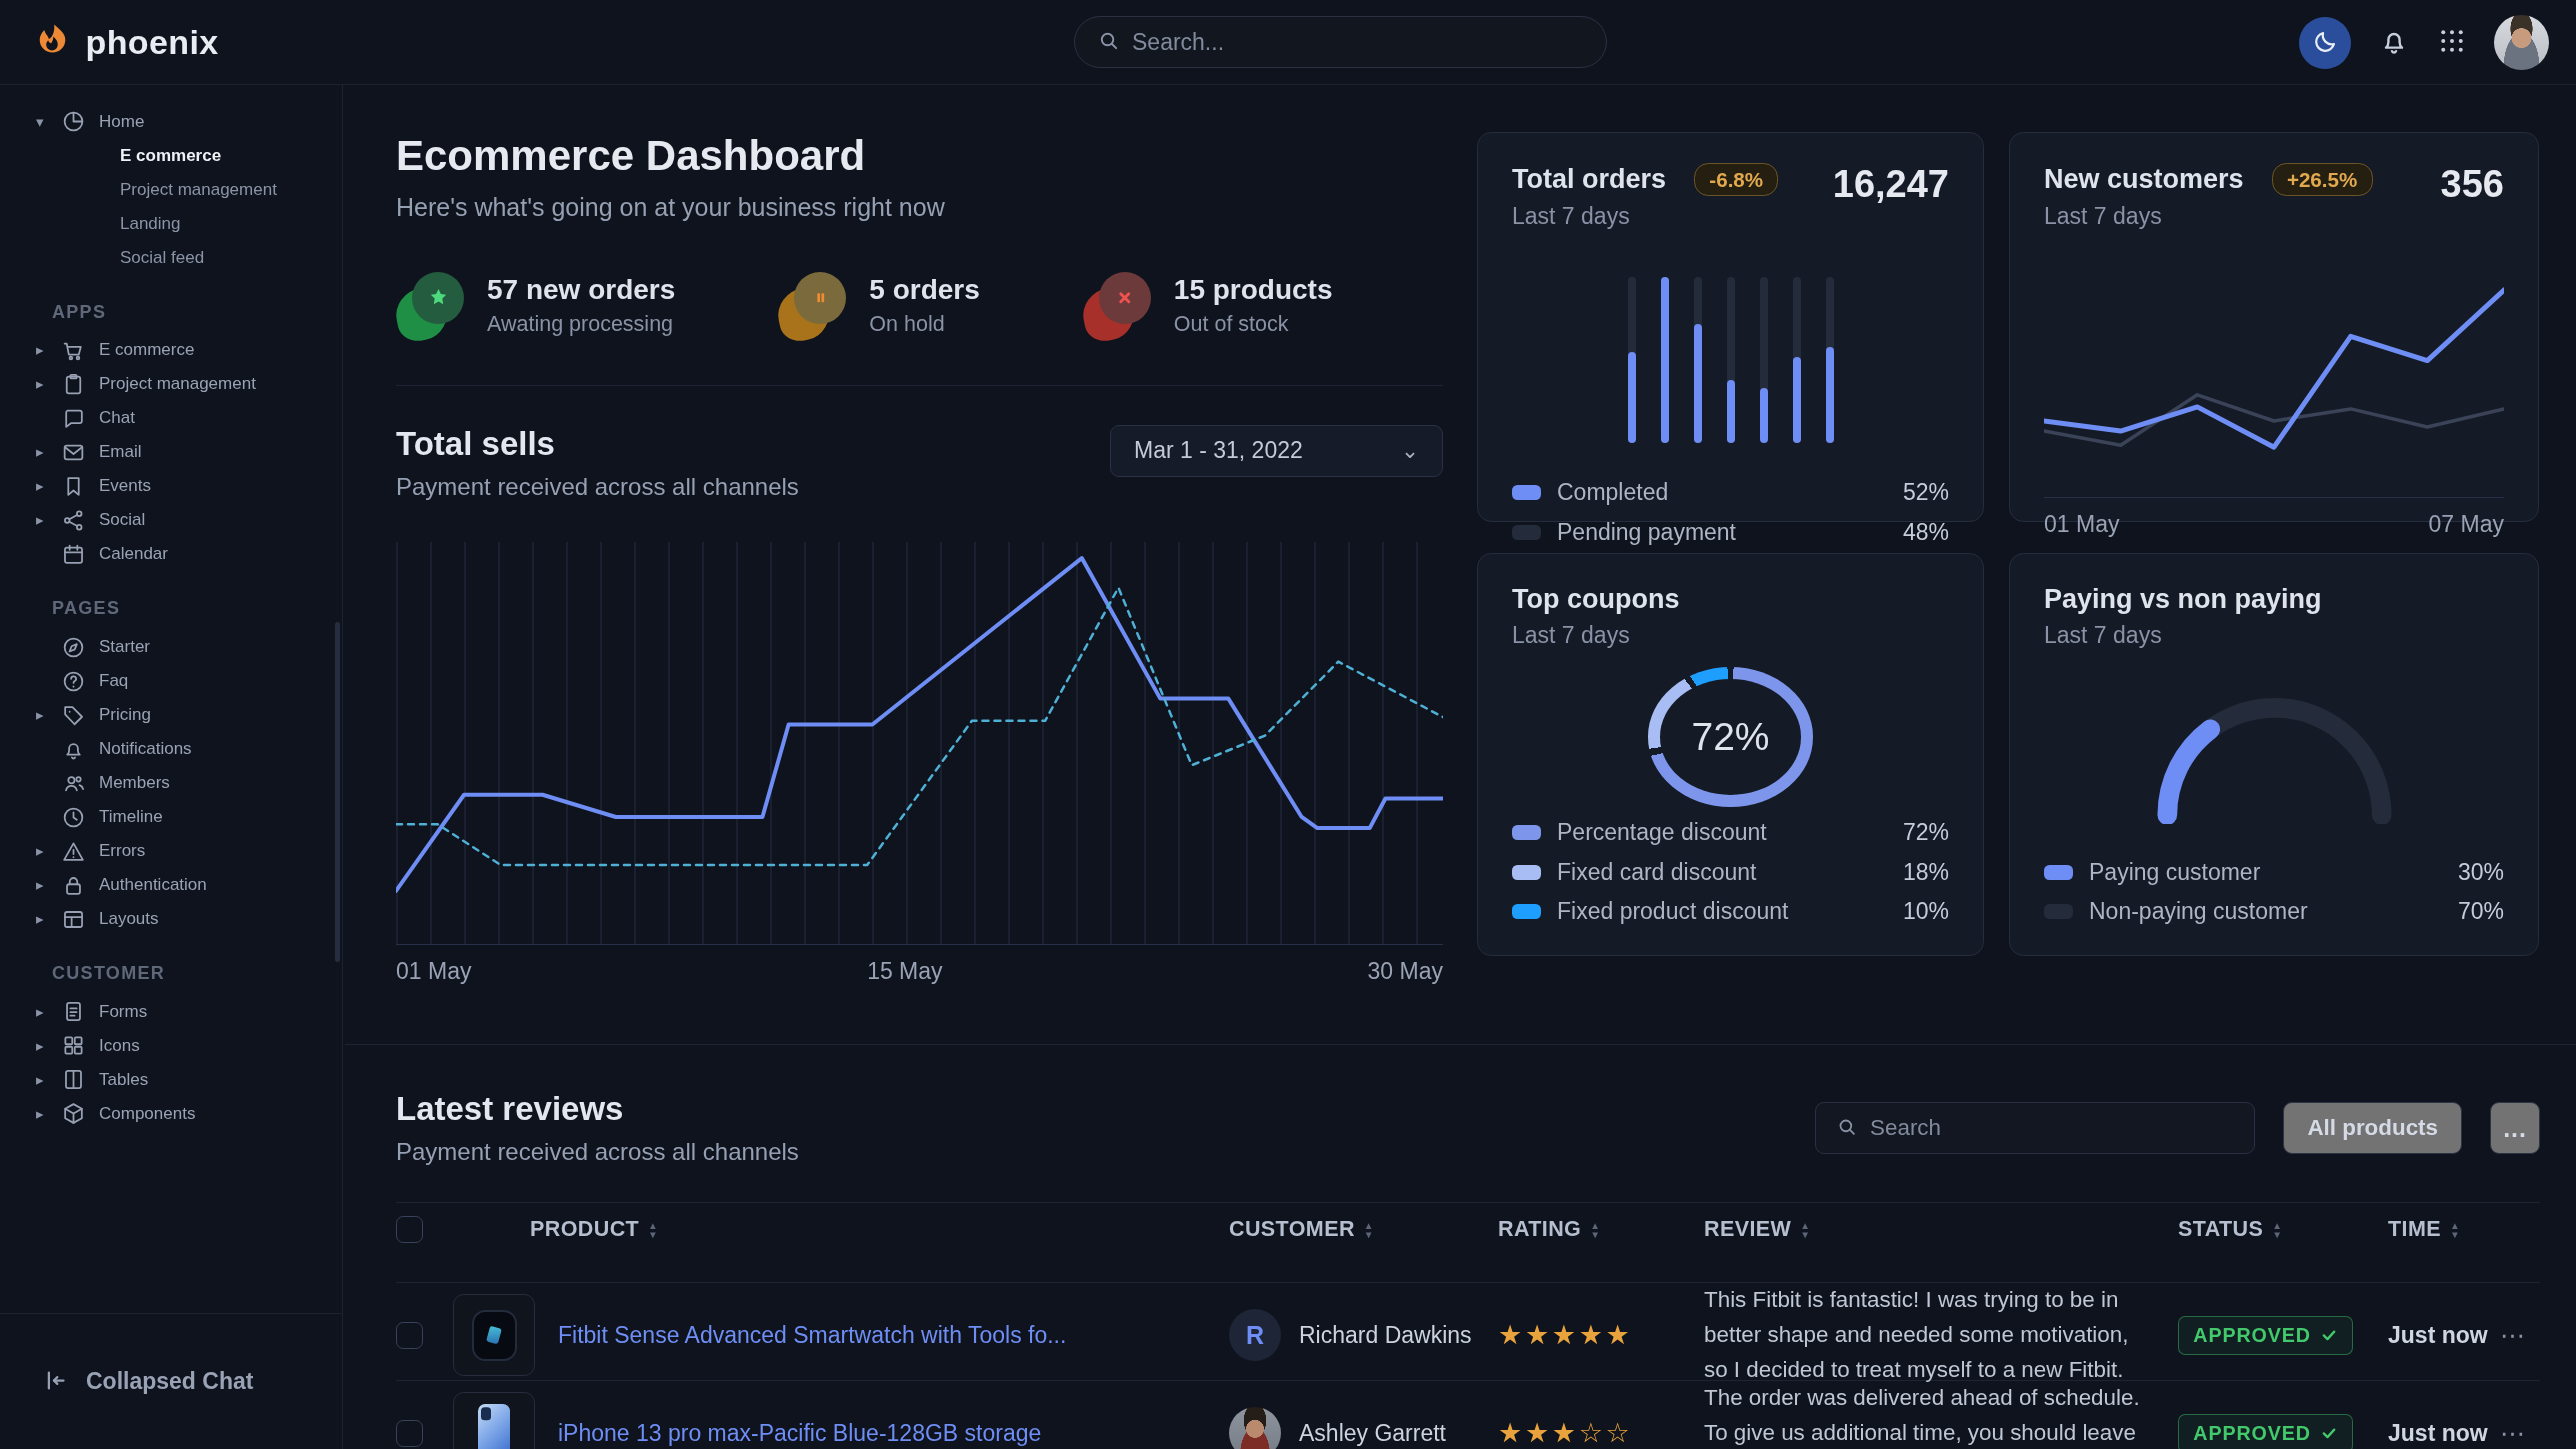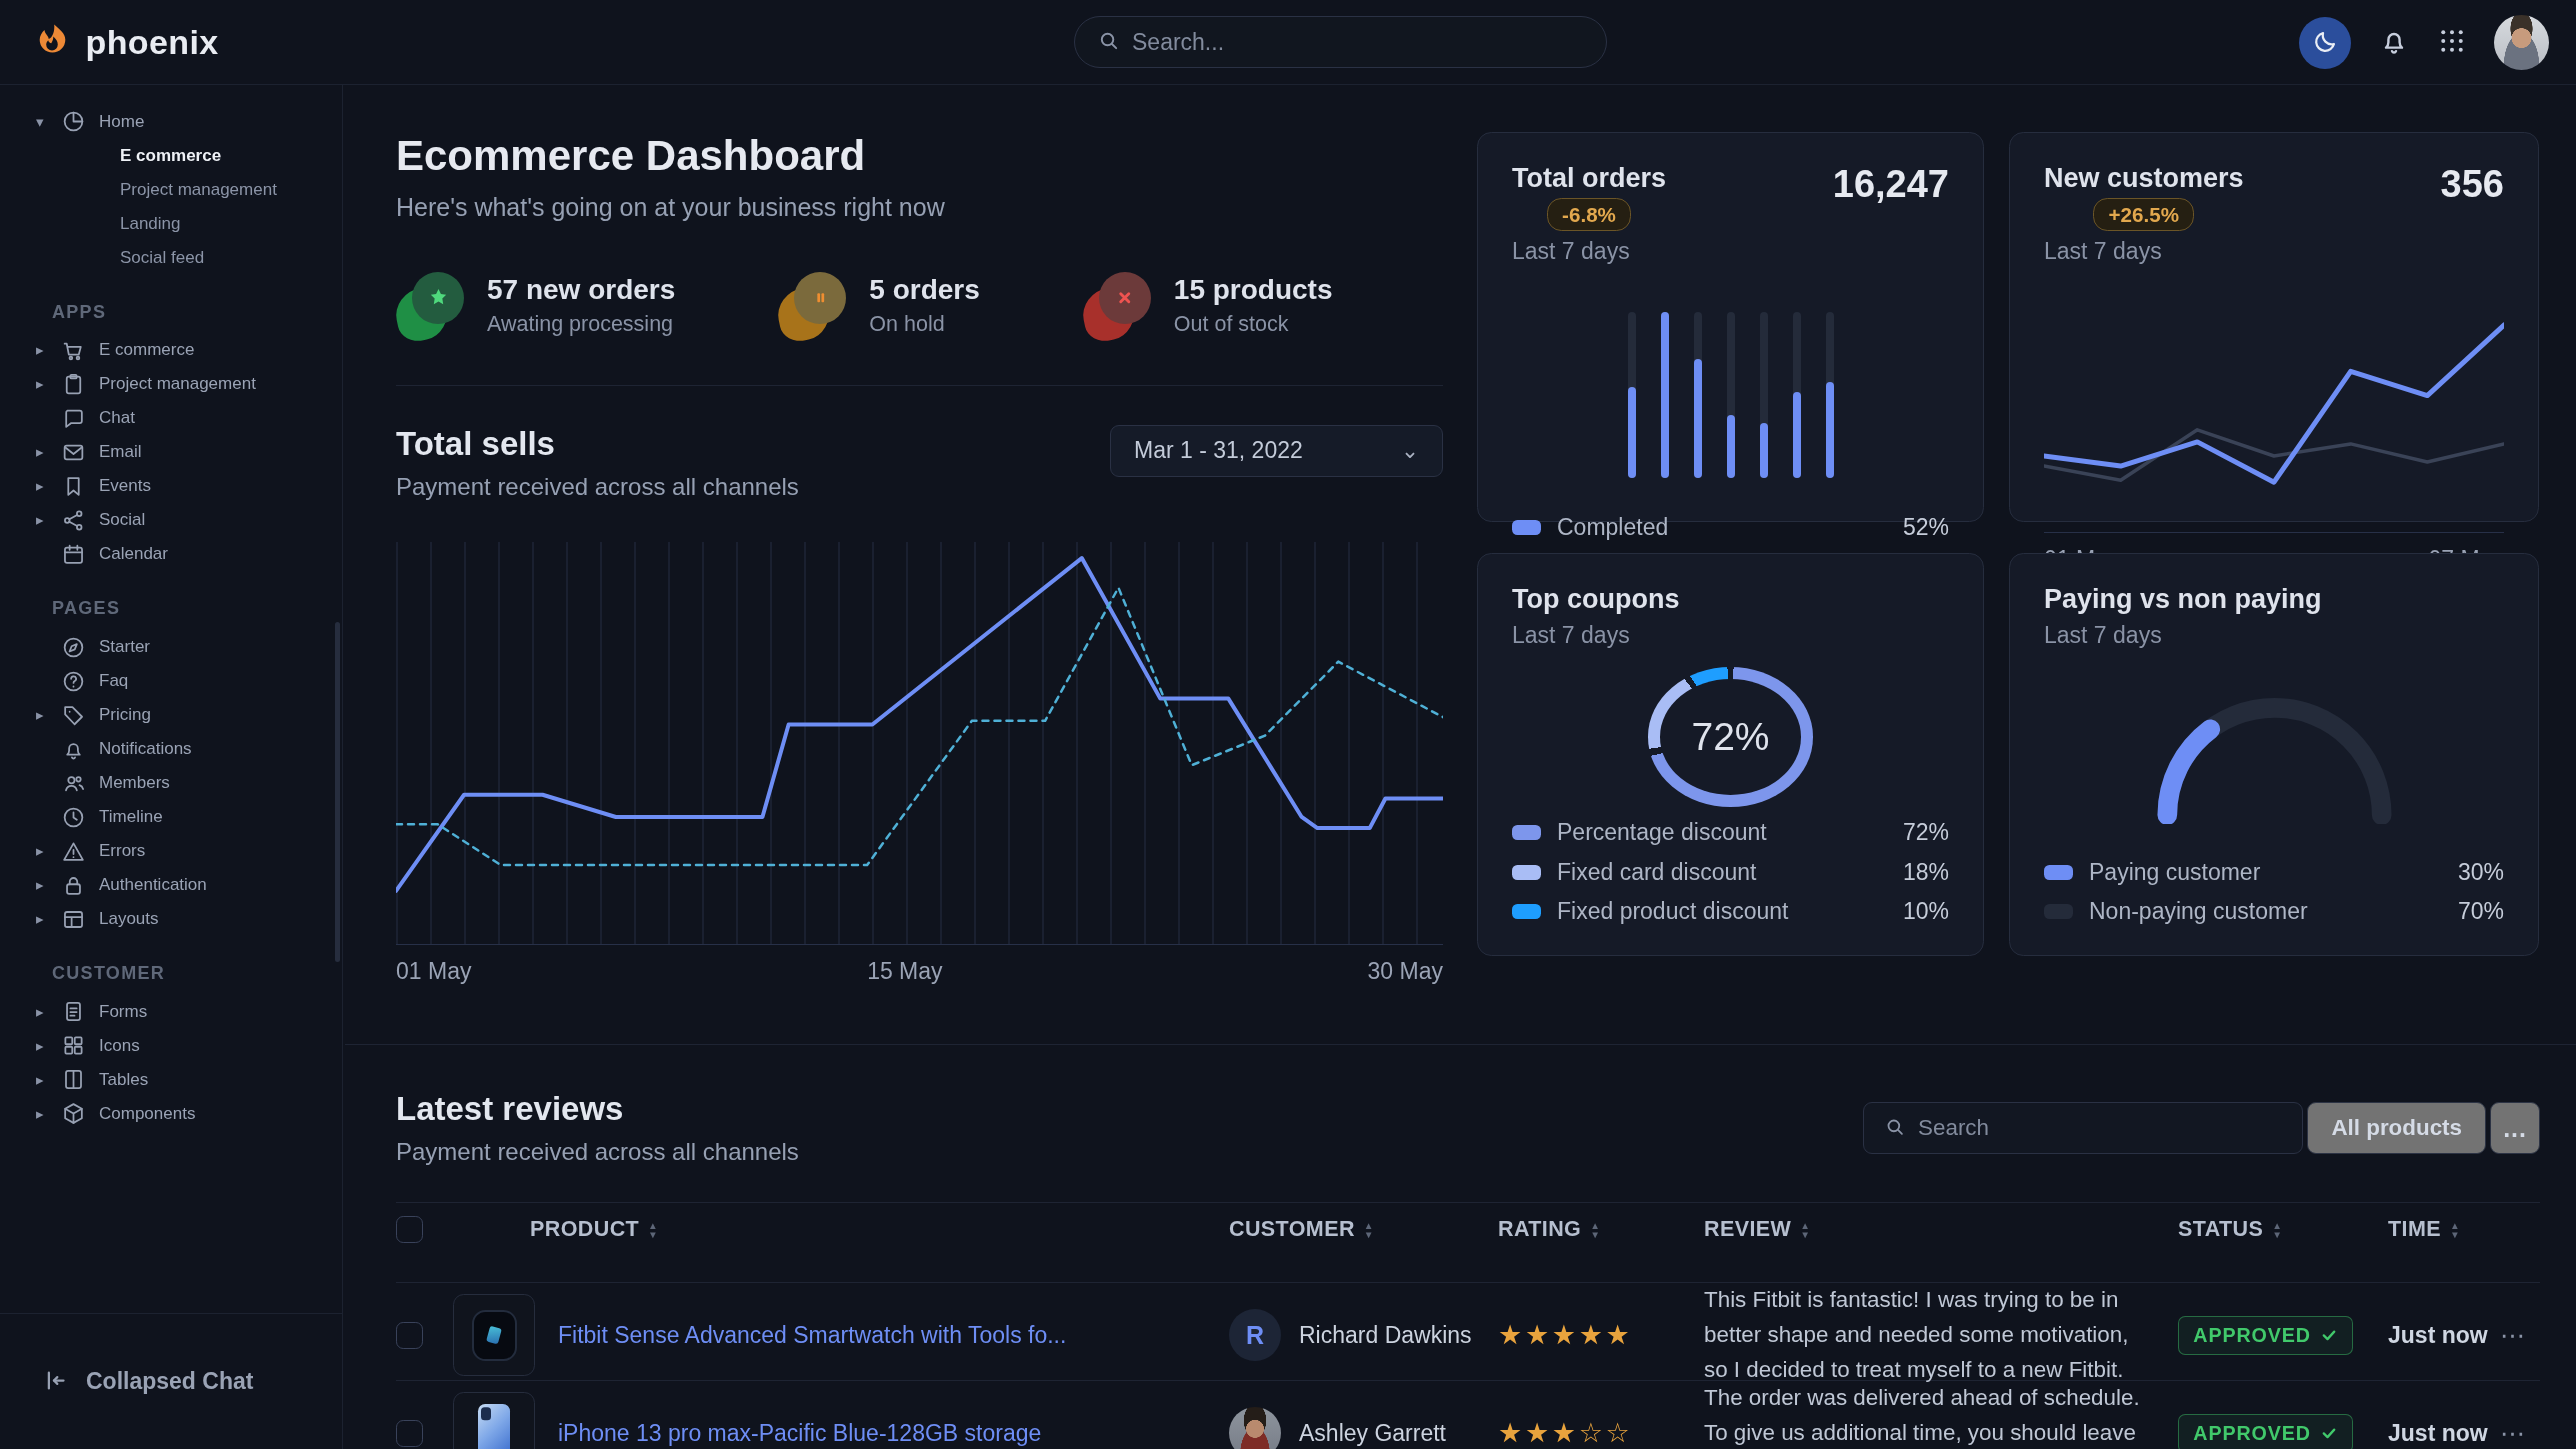--- a/index.html
+++ b/index.html
@@ -84,21 +84,21 @@
   .xlabels { position:relative; height:39px; margin-top:12.5px; font-size:23px; color:#9aa3b5; }
   .xlabels .x0 { position:absolute; left:0; } .xlabels .x1 { position:absolute; left:45%; }
   .xlabels .x2 { position:absolute; right:0; }
 
   
   .right-col { width:1065px; flex:none; display:grid; grid-template-columns:507px 530px;
     grid-template-rows:390px 403px; column-gap:25px; row-gap:31px; }
   .card { background:#151a27; border:1.8px solid #262d3e; border-radius:14.3px;
     padding:30px 34px; display:flex; flex-direction:column; }
   .card-head { display:flex; align-items:flex-start; }
-  .card-title-wrap { display:flex; align-items:center; gap:4px;flex-direction:column; }
+  .card-title-wrap { display:flex; align-items:center; gap:28px; }
   .card-title { font-size:27px; font-weight:700; color:#dfe3ec; }
   .badge { font-size:20.6px; font-weight:700; color:#e2a84e; border:1.8px solid #6b5527;
     background:#251f12; border-radius:14.3px; padding:3.6px 14.3px; }
   .card-value { margin-left:auto; font-size:38px; font-weight:700; color:#e6e9f0; }
   .card-period { margin-top:7.2px; font-size:23px; color:#8a93a6; }
   .legend { margin-top:auto; display:flex; flex-direction:column; gap:12.5px; }
   .legend-row { display:flex; align-items:center; gap:16px; font-size:23px; }
   .swatch { width:29px; height:15px; border-radius:5.4px; flex:none; }
   .legend-label { color:#aeb6c6; }
   .legend-val { margin-left:auto; color:#c6cdda; }
@@ -114,21 +114,21 @@
   .donut { width:165px; height:165px; border-radius:50%; margin:18px auto 12.5px; position:relative; }
   .donut-hole { position:absolute; inset:11.6px; border-radius:50%; background:#151a27;
     display:flex; align-items:center; justify-content:center; }
   .donut-center { font-size:39px; color:#dfe3ec; }
 
   .gauge-wrap { width:251px; height:134px; margin:41px auto 18px; }
 
   
   .section-divider { margin:47px -36px 0 -51px; border-top:1.8px solid #1e2433; }
   .reviews-head { margin-top:45px; display:flex; align-items:center; }
-  .reviews-controls { margin-left:auto; display:flex; gap:4px; align-items:center; }
+  .reviews-controls { margin-left:auto; display:flex; gap:28px; align-items:center; }
   .rev-search { width:440px; height:52px; border:1.8px solid #2a3144; border-radius:9px;
     background:#121722; display:flex; align-items:center; gap:12.5px; padding:0 19.7px; }
   .rev-search input { flex:1; background:transparent; border:none; outline:none;
     font-size:22.4px; color:#c6cdda; font-family:inherit; }
   .rev-search input::placeholder { color:#828b9d; }
   .btn-secondary { height:52px; padding:0 23px; background:#737373; border:1.8px solid #2c3344;
     border-radius:9px; font-size:22.4px; font-weight:600; color:#d5dbe6; cursor:pointer;
     font-family:inherit; display:flex; align-items:center; }
   .btn-more { width:50px; justify-content:center; font-size:25px; letter-spacing:0.9px; }
 

